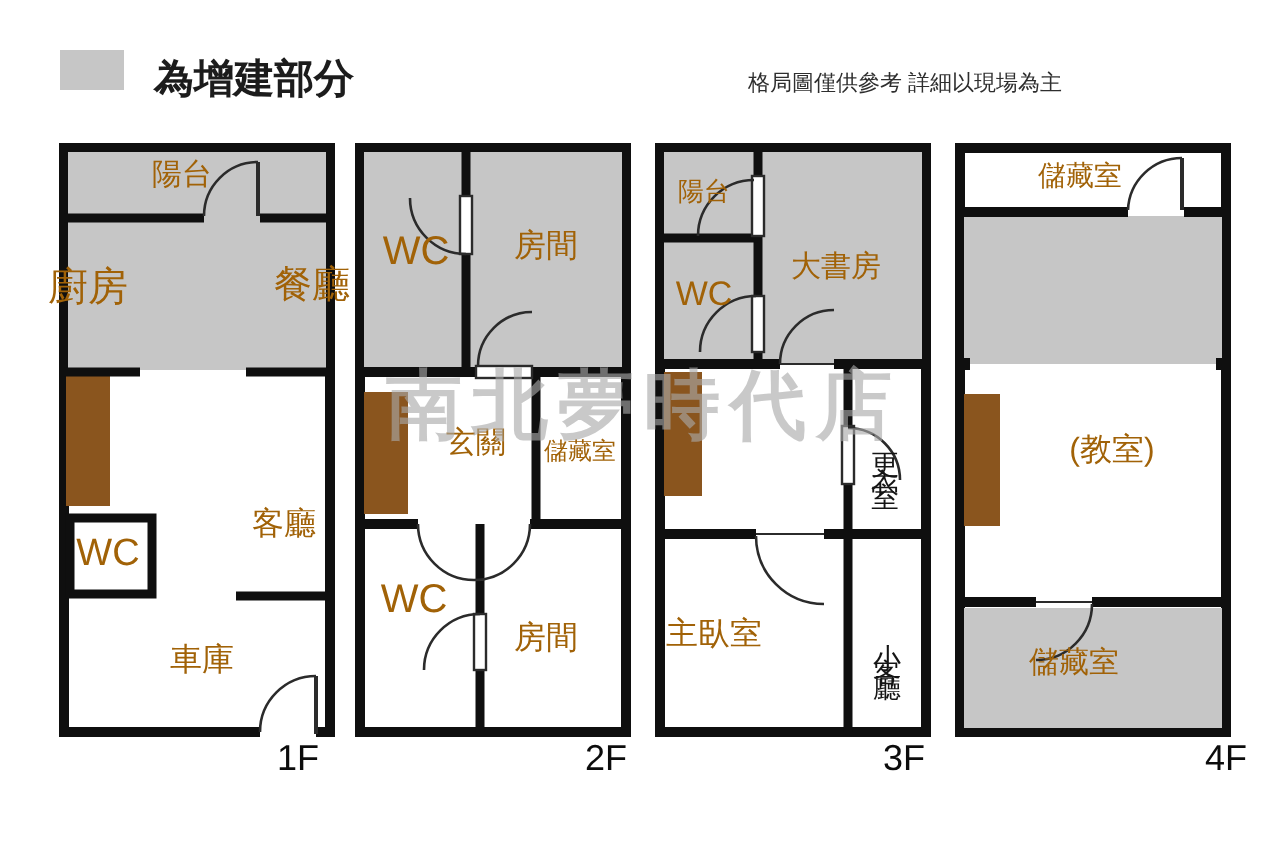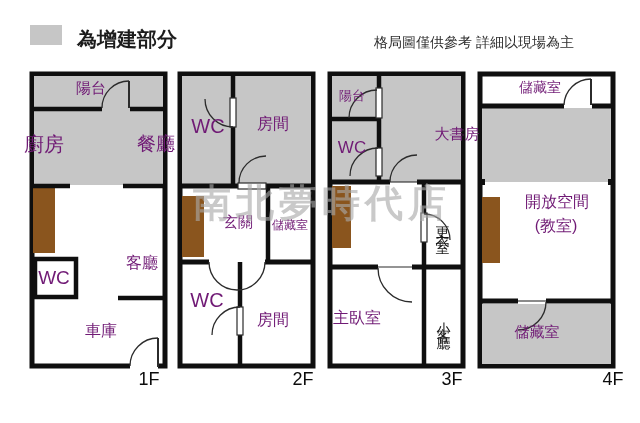--- a/index.html
+++ b/index.html
@@ -20,37 +20,37 @@
   .wall{stroke:var(--wall);fill:none;}
   .w4{stroke-width:4.5;}
   .w5{stroke-width:5;}
   .door-arc{stroke:#2b2b2b;stroke-width:1.3;fill:none;}
   .door-leaf{fill:#ffffff;stroke:#2b2b2b;stroke-width:1.2;}
   .leafline{stroke:#2b2b2b;stroke-width:2;fill:none;}
   .thinline{stroke:#2b2b2b;stroke-width:1.1;fill:none;}
   .nub{fill:var(--wall);}
   .lbl{
     position:absolute;transform:translate(-50%,-50%);
-    color:#701a75;white-space:nowrap;line-height:1.1;
+    color:#a16207;white-space:nowrap;line-height:1.1;
   }
   .vlbl{
     position:absolute;transform:translate(-50%,-50%);
     color:#151515;white-space:nowrap;
     writing-mode:vertical-rl;text-orientation:upright;letter-spacing:7px;
   }
   .legend-swatch{
     position:absolute;left:30px;top:25px;width:32px;height:20px;
     background:var(--addition-gray);
   }
   .legend-label{
     position:absolute;left:77px;top:26px;font-size:20px;font-weight:600;color:#1c1c1c;
     white-space:nowrap;
   }
   .disclaimer{
-    position:absolute;left:374px;top:34px;font-size:14px;color:#2e2e2e;white-space:nowrap;
+    position:absolute;left:374px;top:34px;font-size:11px;color:#2e2e2e;white-space:nowrap;
   }
   .wm1{
     position:absolute;left:322px;top:203px;transform:translate(-50%,-50%);
     font-size:38px;font-weight:700;letter-spacing:5px;color:var(--watermark);
     opacity:.62;white-space:nowrap;
   }
   .wm2{
     position:absolute;left:322px;top:273px;transform:translate(-50%,-50%);
     font-size:22px;font-weight:600;letter-spacing:0px;color:var(--watermark);
     opacity:.55;white-space:nowrap;
@@ -203,27 +203,26 @@
   <div class="lbl" style="left:208px;top:126px;font-size:20px;">WC</div>
   <div class="lbl" style="left:273px;top:124px;font-size:16px;">房間</div>
   <div class="lbl" style="left:238px;top:222px;font-size:15px;text-align:right;">玄關</div>
   <div class="lbl" style="left:290px;top:226px;font-size:12px;">儲藏室</div>
   <div class="lbl" style="left:207px;top:300px;font-size:20px;">WC</div>
   <div class="lbl" style="left:273px;top:320px;font-size:16px;">房間</div>
   <div class="lbl floor-num" style="left:303px;top:380px;">2F</div>
 
   <div class="lbl" style="left:352px;top:96px;font-size:13px;">陽台</div>
   <div class="lbl" style="left:352px;top:148px;font-size:17px;">WC</div>
-  <div class="lbl" style="left:418px;top:134px;font-size:15px;margin-left:39px;">大書房</div>
+  <div class="lbl" style="left:418px;top:134px;font-size:15px;">大書房</div>
   <div class="vlbl" style="left:443px;top:226px;font-size:14px;">更衣室</div>
   <div class="lbl" style="left:357px;top:318px;font-size:16px;">主臥室</div>
   <div class="vlbl" style="left:444px;top:321px;font-size:14px;">小客廳</div>
   <div class="lbl floor-num" style="left:452px;top:380px;">3F</div>
 
   <div class="lbl" style="left:540px;top:88px;font-size:14px;">儲藏室</div>
-  <div class="lbl" style="left:557px;top:202px;font-size:16px;">開放空間</div>
   <div class="lbl" style="left:556px;top:226px;font-size:16px;text-align:center;">(教室)</div>
   <div class="lbl" style="left:537px;top:332px;font-size:15px;">儲藏室</div>
   <div class="lbl floor-num" style="left:601px;top:380px;margin-left:12px;">4F</div>
 
   <div class="wm1">南北夢時代店</div>
 
 </div>
 
 </body></html>

